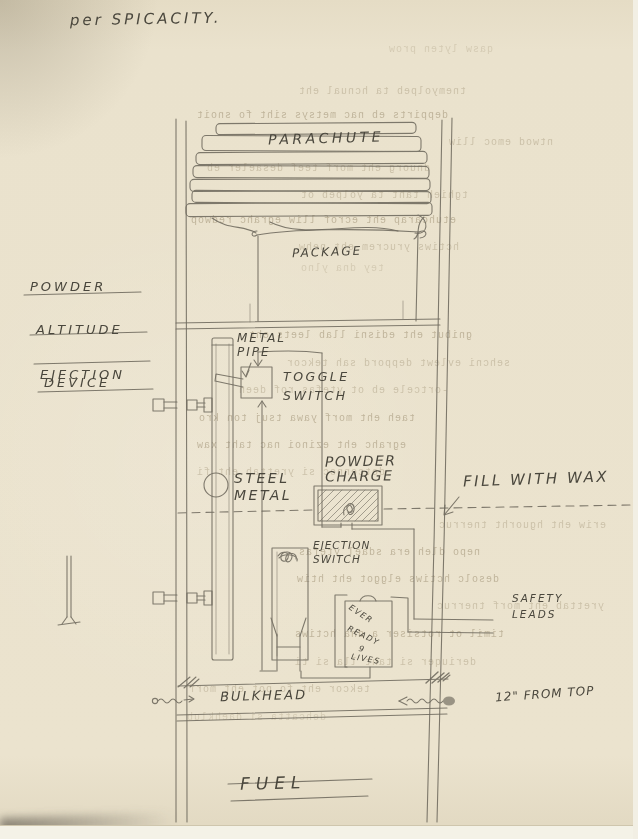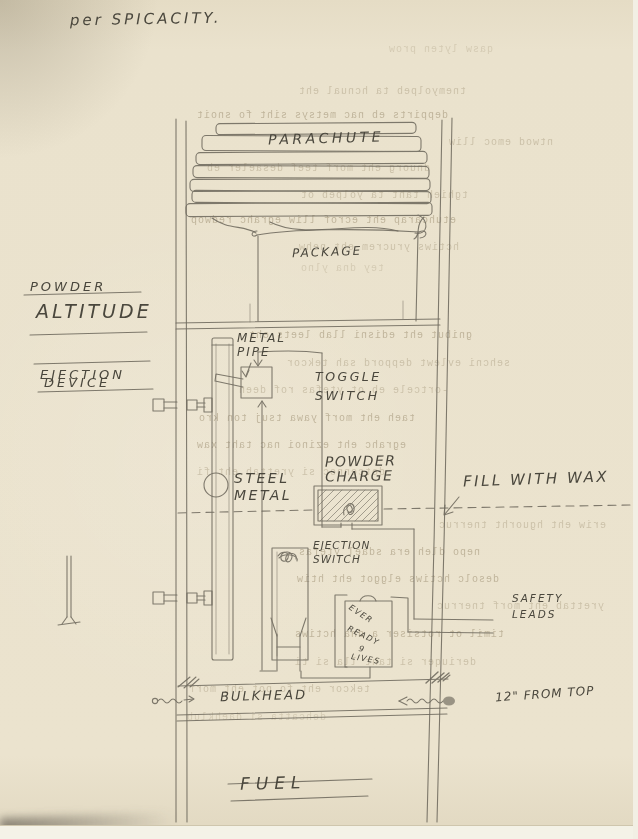--- a/index.html
+++ b/index.html
@@ -238,33 +238,33 @@
       <path d="M251,363 L246,376"></path>
       <path d="M242,371 L246,377 L249,370"></path>
       <path d="M459,497 L445,514"></path>
       <path d="M445,505 L444,515 L453,512"></path>
     </g>
   </svg>
 
   <div class="hand" style="left:70px;top:10px;font-size:15px;letter-spacing:3px;transform:rotate(-1deg)">per SPICACITY.</div>
 
   <div class="hand" style="left:30px;top:279px;font-size:13px;letter-spacing:3px">POWDER</div>
-  <div class="hand" style="left:36px;top:300px;font-size:19px;letter-spacing:3px">ALTITUDE</div>
+  <div class="hand" style="left:36px;top:322px;font-size:13px;letter-spacing:3px">ALTITUDE</div>
   <div class="hand" style="left:40px;top:367px;font-size:13px;letter-spacing:3px">EJECTION</div>
   <div class="hand" style="left:44px;top:375px;font-size:13px;letter-spacing:3px">DEVICE</div>
 
   <div class="hand" style="left:268px;top:130px;font-size:14px;letter-spacing:3.5px;transform:rotate(-1.5deg)">PARACHUTE</div>
   <div class="hand" style="left:292px;top:245px;font-size:12px;letter-spacing:2px;transform:rotate(-2deg)">PACKAGE</div>
 
   <div class="hand" style="left:237px;top:331px;font-size:12px;letter-spacing:2px;line-height:14px">
     <div>METAL</div>
     <div>PIPE</div>
   </div>
 
-  <div class="hand" style="left:315px;top:367px;font-size:12.5px;letter-spacing:2.5px;line-height:19px">
+  <div class="hand" style="left:283px;top:367px;font-size:12.5px;letter-spacing:2.5px;line-height:19px">
     <div>TOGGLE</div>
     <div>SWITCH</div>
   </div>
 
   <div class="hand" style="left:234px;top:470px;font-size:14px;letter-spacing:2.5px;line-height:17px">
     <div>STEEL</div>
     <div>METAL</div>
   </div>
 
   <div class="hand" style="left:325px;top:454px;font-size:14px;letter-spacing:1.5px;line-height:15px;transform:rotate(-1deg)">

